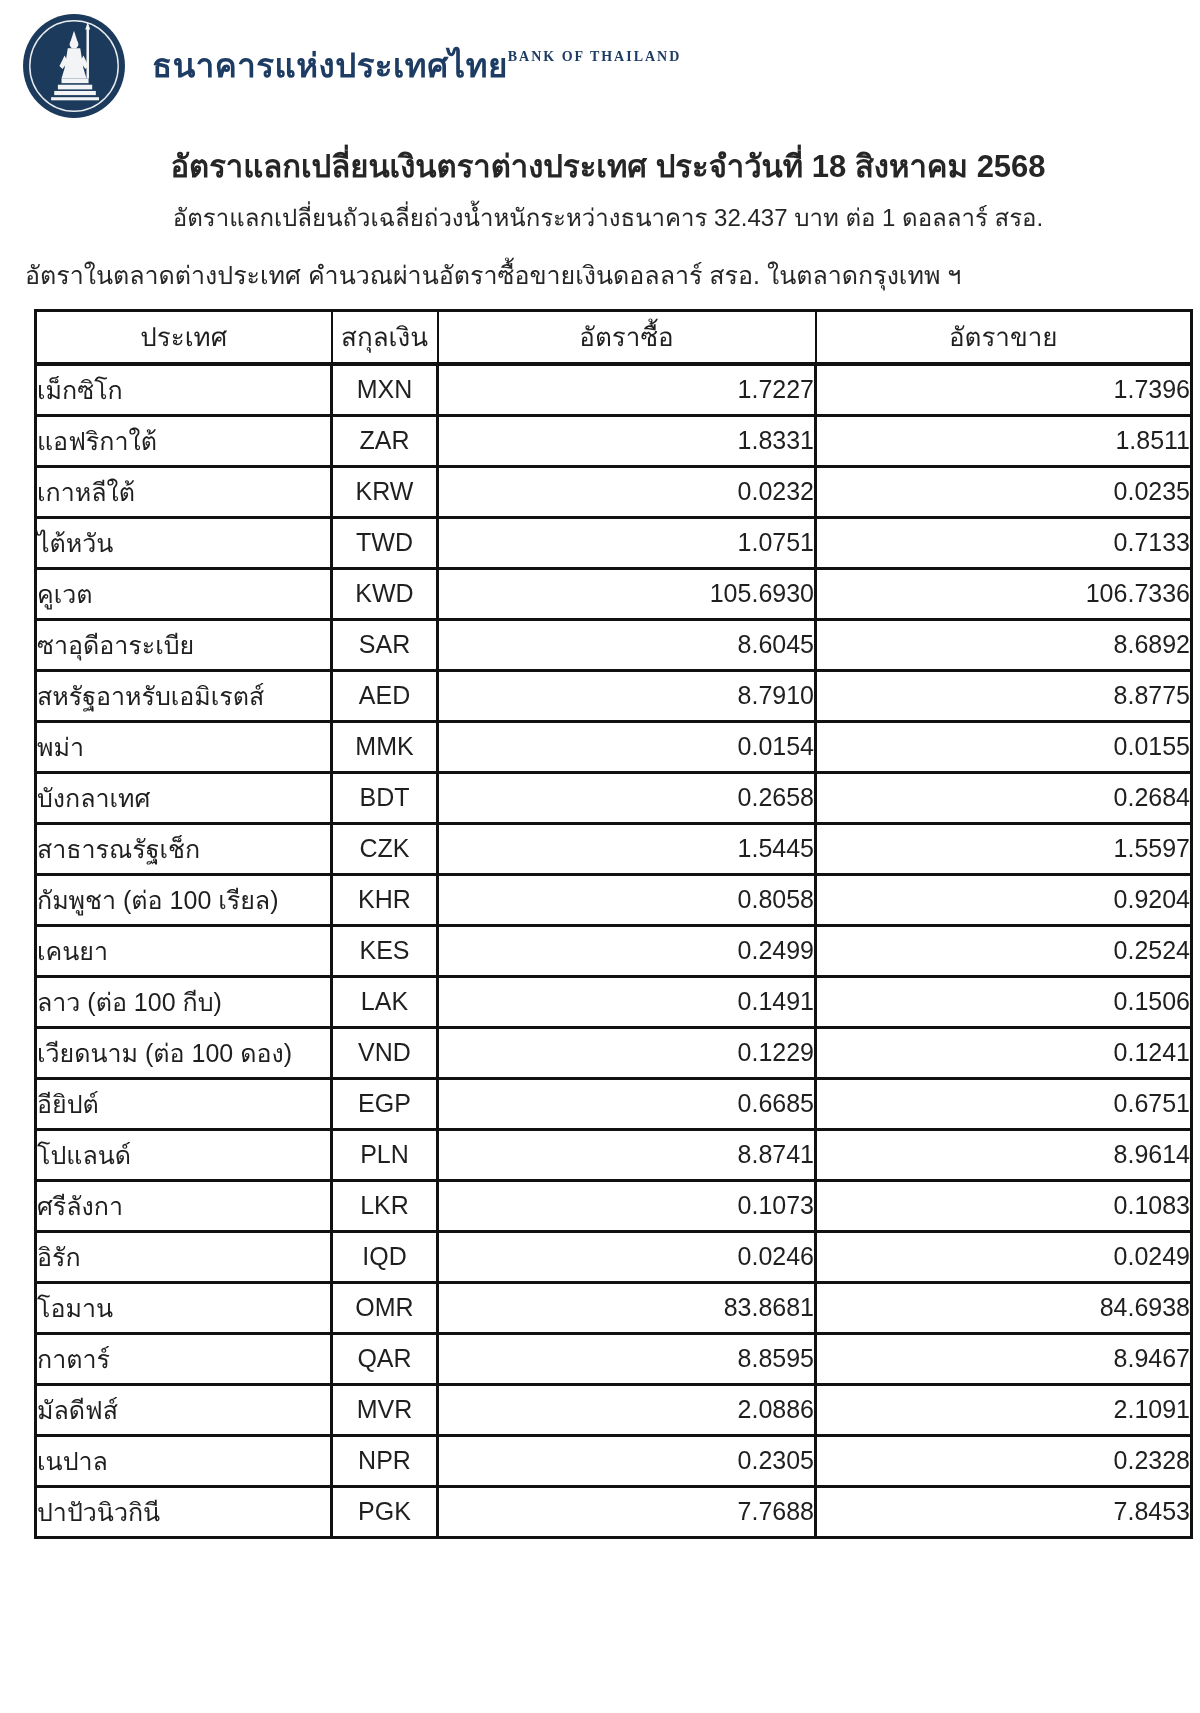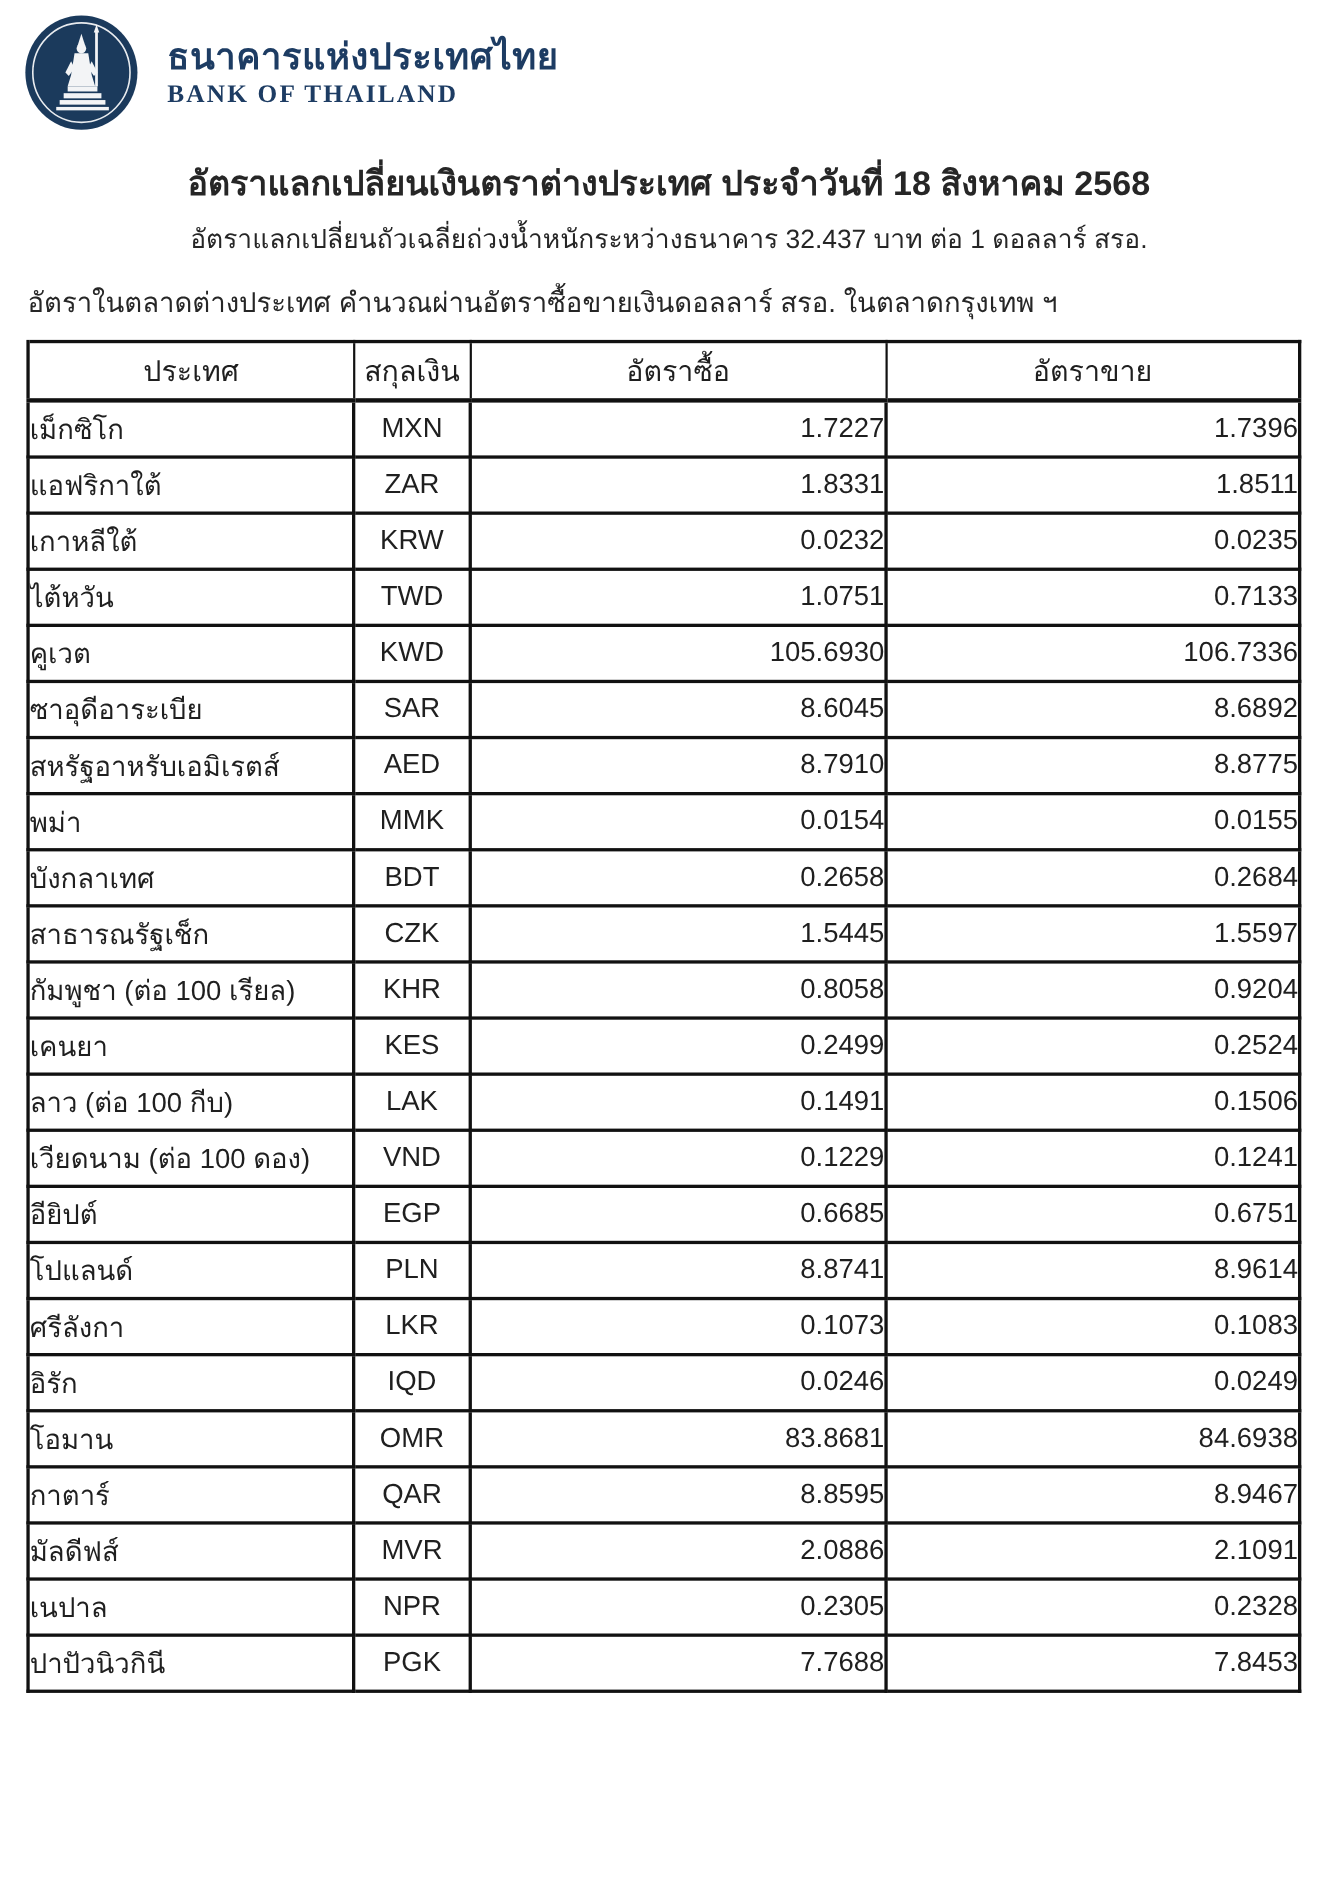--- a/index.html
+++ b/index.html
@@ -18,31 +18,31 @@
 
   
   .brand {
     display: flex;
     align-items: center;
     gap: 26px;
     padding: 10px 0 0 22px;
     height: 112px;
   }
   .brand-logo { flex: 0 0 auto; width: 104px; height: 106px; }
-  .brand-names { display: flex; flex-direction: column; justify-content: center; }
+  .brand-names { display: flex; flex-direction: row; justify-content: center; }
   .brand-th {
     font-size: 33px;
     font-weight: 700;
     color: #1d3c63;
     letter-spacing: 0.5px;
     line-height: 1.15;
   }
   .brand-en {
     font-family: "Liberation Serif", "DejaVu Serif", serif;
-    font-size: 23px;
+    font-size: 14px;
     font-weight: 600;
     color: #1d3c63;
     letter-spacing: 2px;
     margin-top: 2px;
   }
 
   
   .titles { width: 1156px; margin: 26px 0 0 30px; text-align: center; }
   .doc-title {
     font-size: 31px;
@@ -62,21 +62,21 @@
     font-weight: 400;
     color: #262626;
     text-align: left;
     margin: 22px 0 14px 25px;
   }
 
   
   table.rates {
     border-collapse: collapse;
     table-layout: fixed;
-    margin-left: 24px;
+    margin-left: 34px;
     width: 1156px;
     border: 3px solid #111111;
   }
   col.c-country  { width: 296px; }
   col.c-code     { width: 106px; }
   col.c-buy      { width: 378px; }
   col.c-sell     { width: 376px; }
 
   table.rates th {
     height: 50px;

